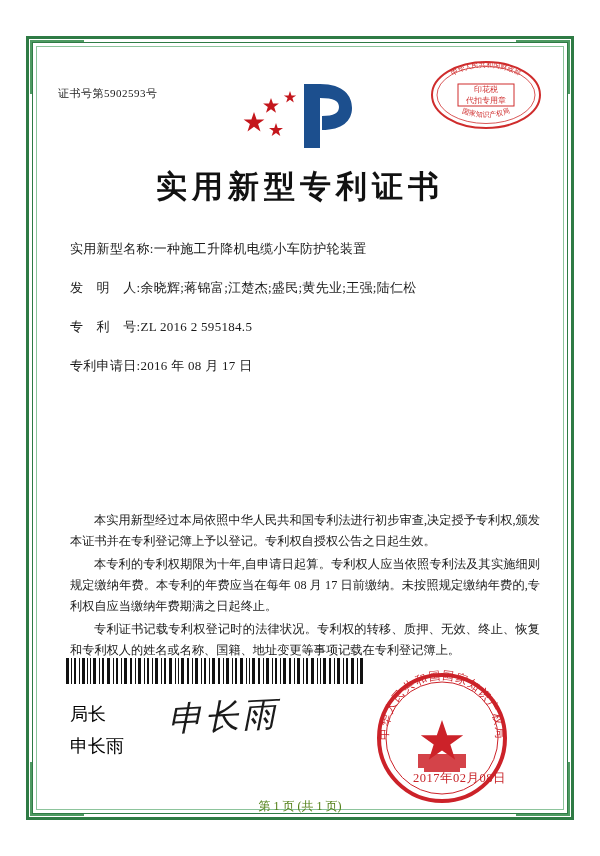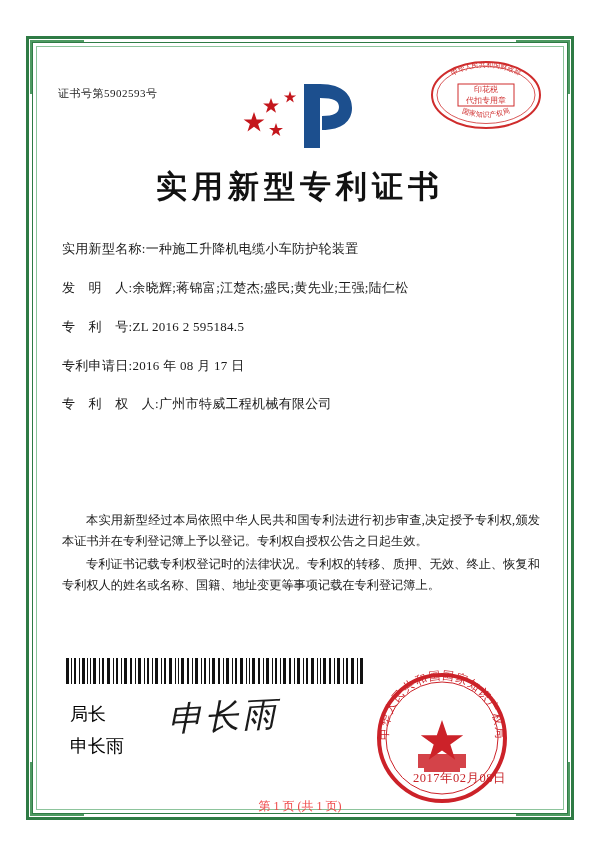--- a/index.html
+++ b/index.html
@@ -118,40 +118,41 @@
   }
   .field-row {
     font-size: 13px;
     color: #1a1a1a;
     margin-bottom: 20px;
     line-height: 1.45;
   }
   .field-label {
     display: inline;
     letter-spacing: 0.3px;
+    margin-left: 8px;
   }
   .field-value {
     display: inline;
     letter-spacing: 0.3px;
   }
 
   
   .paras {
     position: absolute;
     left: 14px;
     top: 452px;
     width: 478px;
   }
   .para {
     font-size: 12.2px;
     line-height: 1.75;
     color: #1a1a1a;
     text-indent: 24px;
     text-align: justify;
-    margin: 0 0 1px 0;
+    margin: 0 0 1px 8px;
   }
 
   
   .barcode {
     position: absolute;
     left: 18px;
     top: 600px;
     width: 300px;
     height: 26px;
   }
@@ -195,21 +196,21 @@
   }
 
   
   .footer {
     position: absolute;
     left: 0;
     right: 0;
     top: 740px;
     text-align: center;
     font-size: 12px;
-    color: #ef4444;
+    color: #4d7c0f;
   }
 </style>
 </head>
 <body>
 
 <div class="page">
 
   <div class="border-outer"></div>
   <div class="border-inner"></div>
   <div class="border-hair"></div>
@@ -264,27 +265,25 @@
       </div>
       <div class="field-row">
         <span class="field-label">发　明　人:</span><span class="field-value">余晓辉;蒋锦富;江楚杰;盛民;黄先业;王强;陆仁松</span>
       </div>
       <div class="field-row">
         <span class="field-label">专　利　号:</span><span class="field-value">ZL 2016 2 595184.5</span>
       </div>
       <div class="field-row">
         <span class="field-label">专利申请日:</span><span class="field-value">2016 年 08 月 17 日</span>
       </div>
-      <div class="field-row">
-        <span class="field-label">专　利　权　人:</span><span class="field-value">广州市特威工程机械有限公司</span>
-      </div>
     </div>
 
     <div class="paras">
       <p class="para">本实用新型经过本局依照中华人民共和国专利法进行初步审查,决定授予专利权,颁发本证书并在专利登记簿上予以登记。专利权自授权公告之日起生效。</p>
+      <p class="para">本专利的专利权期限为十年,自申请日起算。专利权人应当依照专利法及其实施细则规定缴纳年费。本专利的年费应当在每年 08 月 17 日前缴纳。未按照规定缴纳年费的,专利权自应当缴纳年费期满之日起终止。</p>
       <p class="para">专利证书记载专利权登记时的法律状况。专利权的转移、质押、无效、终止、恢复和专利权人的姓名或名称、国籍、地址变更等事项记载在专利登记簿上。</p>
     </div>
 
     <div class="barcode">
       <svg viewBox="0 0 300 26" width="300" height="26" preserveAspectRatio="none" aria-hidden="true">
         <g fill="#111">
           <rect x="0" y="0" width="3" height="26"></rect>
             <rect x="5" y="0" width="1" height="26"></rect>
           <rect x="8" y="0" width="2" height="26"></rect>
             <rect x="13" y="0" width="1" height="26"></rect>

